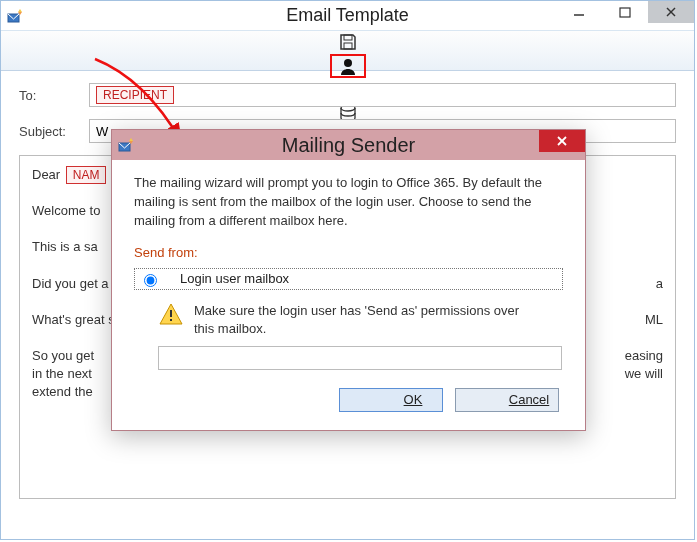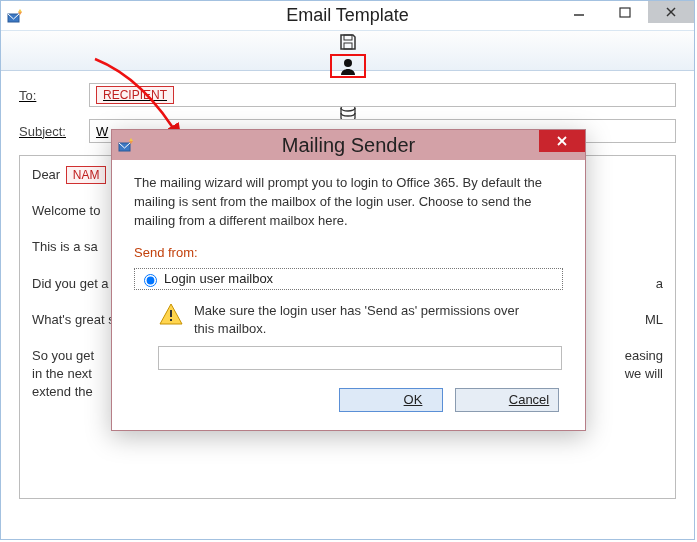--- a/index.html
+++ b/index.html
@@ -78,21 +78,20 @@
   .toolbar .sep {
     width: 1px; height: 26px;
     background: #b8c9dc;
     margin: 0 4px;
   }
   .toolbar .overflow { width: 14px; font-size: 10px; color: #555; cursor: pointer;}
   .toolbar svg { display: block; }
   
   .fields {
     padding: 12px 18px 0 18px;
-    text-decoration: underline;
   }
   .fieldrow {
     display: flex;
     align-items: center;
     margin-bottom: 12px;
   }
   .fieldrow .lbl {
     width: 70px;
     color: #444;
   }
@@ -168,21 +167,21 @@
     color: #333;
     line-height: 1.45;
     margin-bottom: 14px;
   }
   .dlg-label {
     margin-bottom: 8px; color: #c2410c;
   }
   .radio-row {
     display: flex; align-items: center;
     margin-bottom: 12px;
-    gap: 4px;
+    gap: 20px;
     padding: 2px 4px;
   }
   .radio-row.selected {
     border: 1px dotted #777;
   }
   .radio-row label { color: #222; }
   .warn-block {
     display: flex;
     gap: 10px;
     margin: 4px 0 8px 24px;

